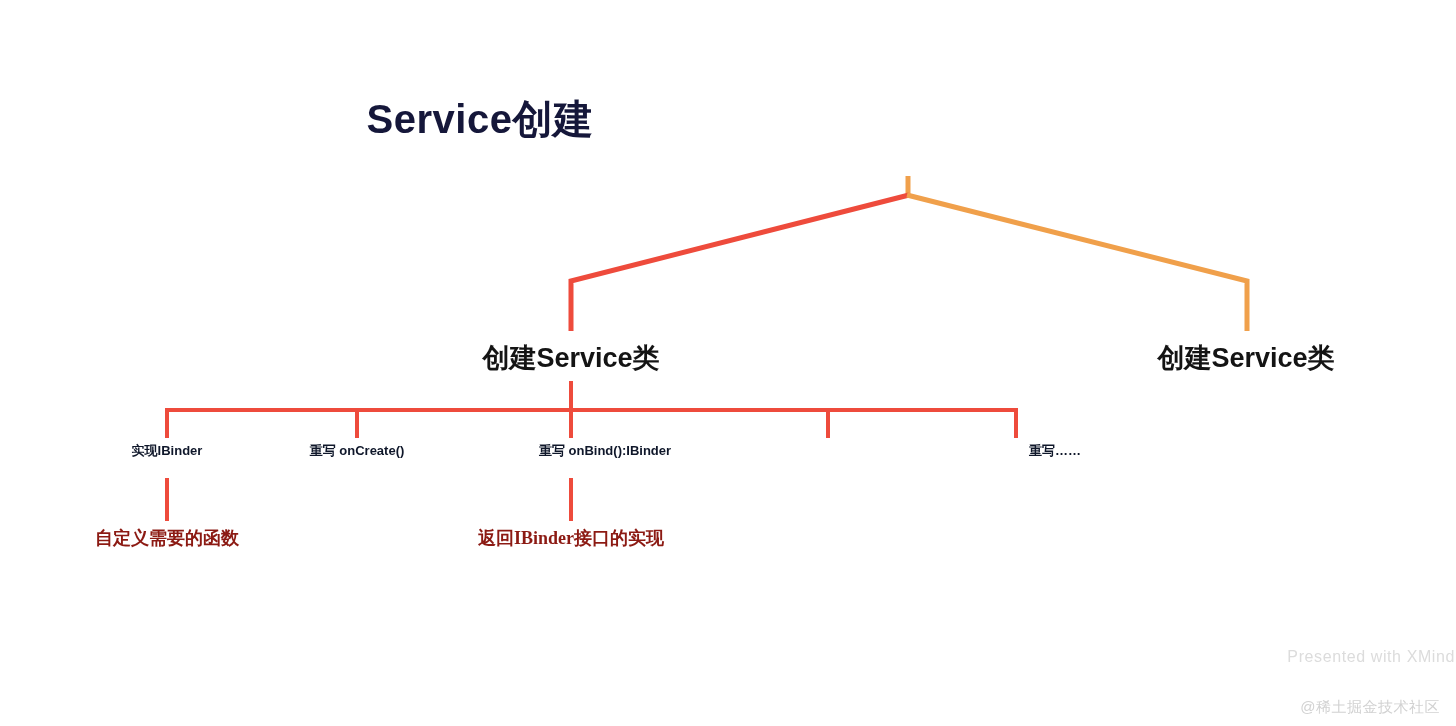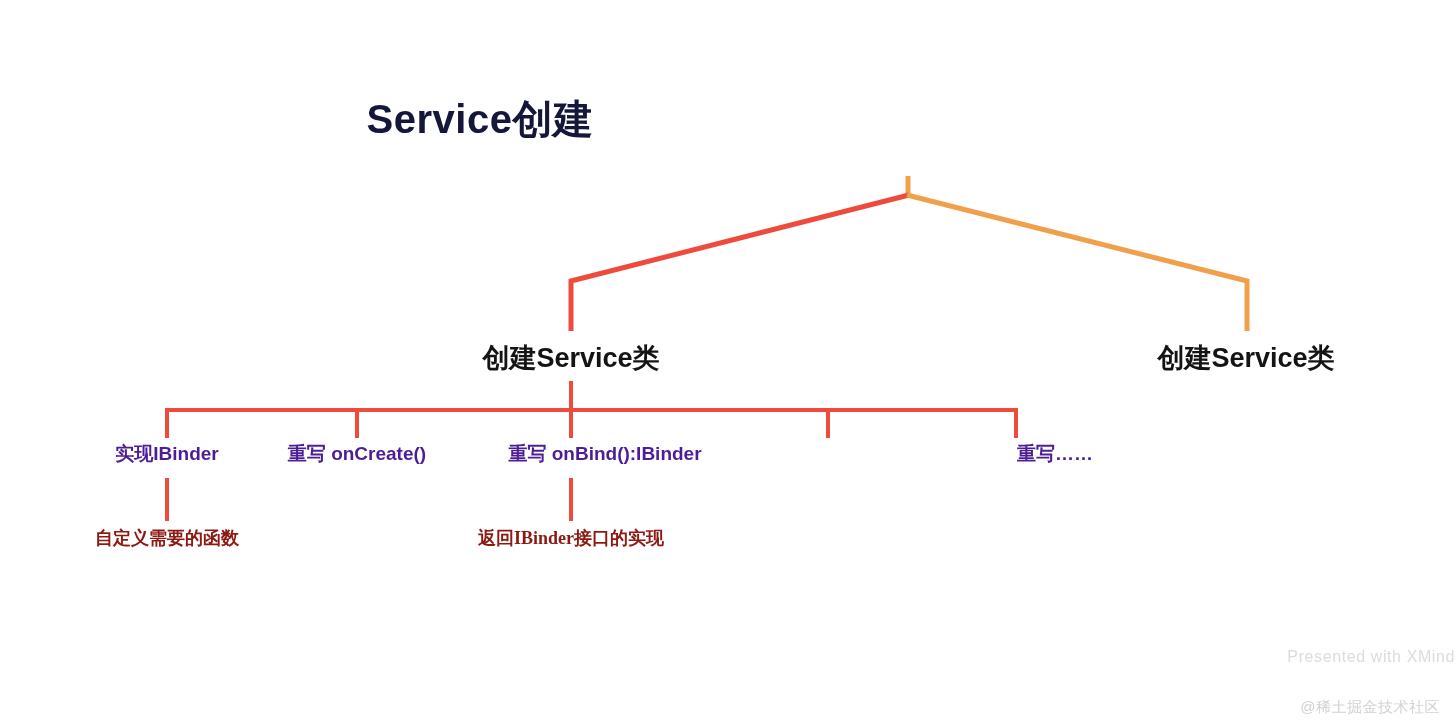--- a/index.html
+++ b/index.html
@@ -43,23 +43,23 @@
   }
   .node-l2 {
     font-size: 27px;
     font-weight: bold;
     color: #141414;
     transform: translateX(-50%);
   }
   .node-l2-a { left: 571px; top: 344px; }
   .node-l2-b { left: 1246px; top: 344px; }
   .node-l3 {
-    font-size: 19px;
+    font-size: 13px;
     font-weight: bold;
-    color: #4c1d95;
+    color: #0f172a;
     transform: translateX(-50%);
     top: 444px;
   }
   .node-l4 {
     font-size: 18px;
     font-weight: bold;
     color: #8C1A13;
     transform: translateX(-50%);
     top: 529px;
     font-family: Liberation Serif, serif;

